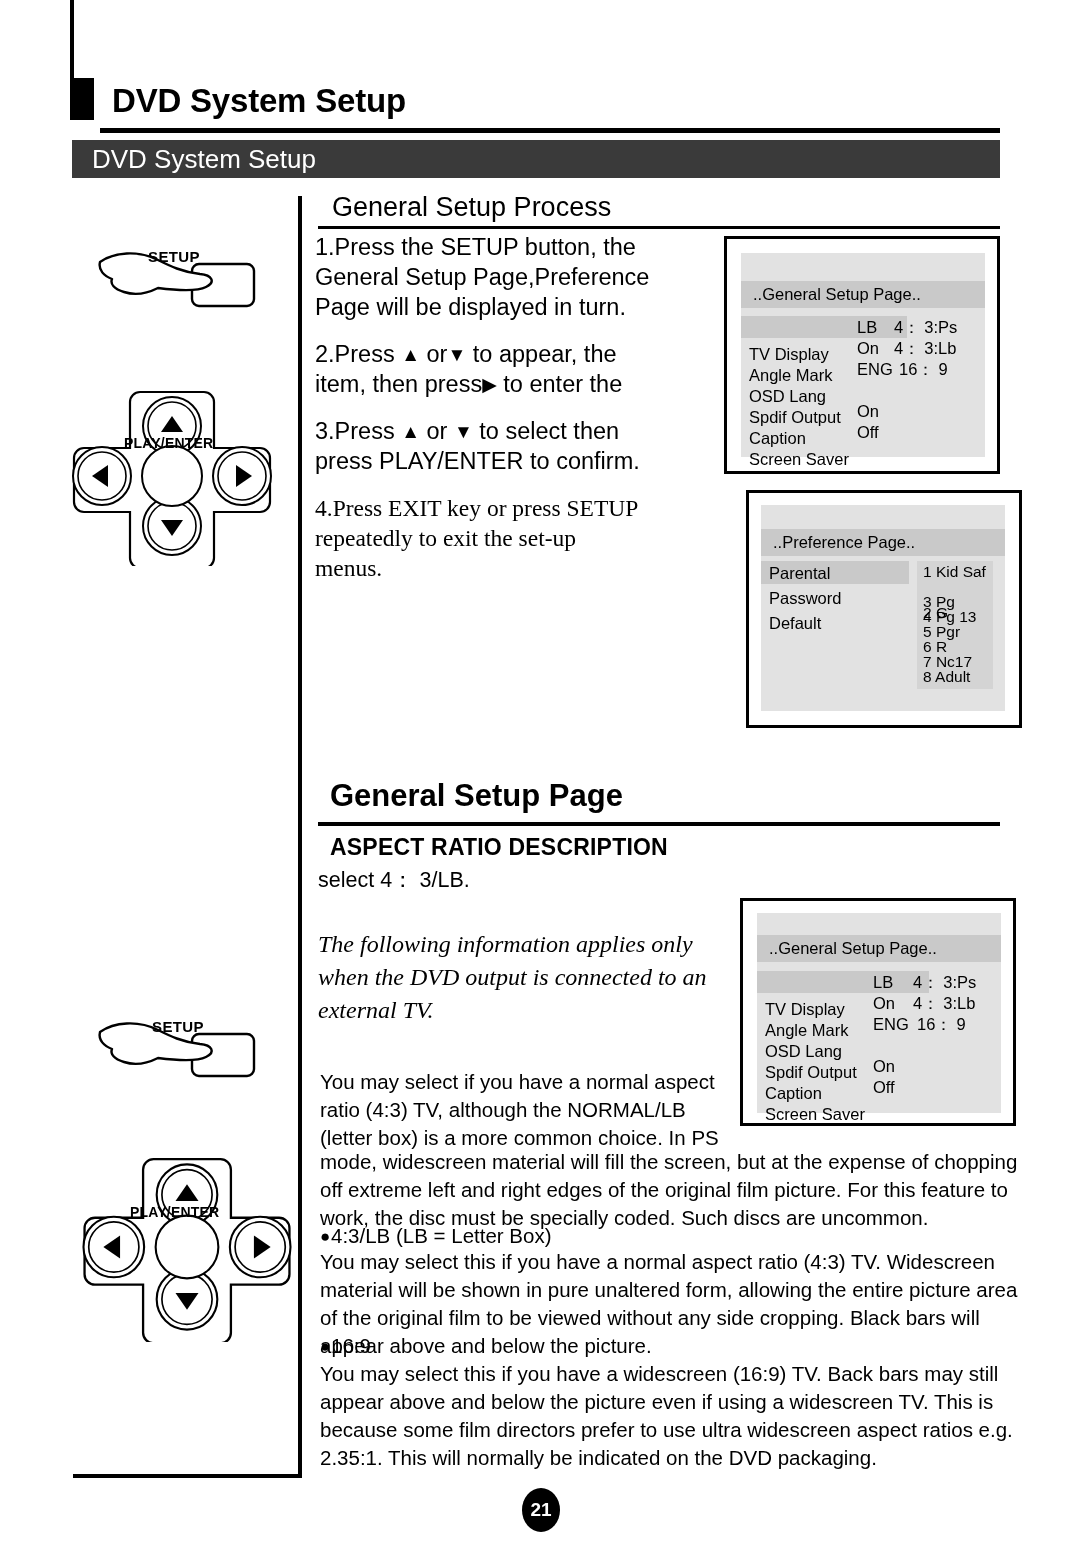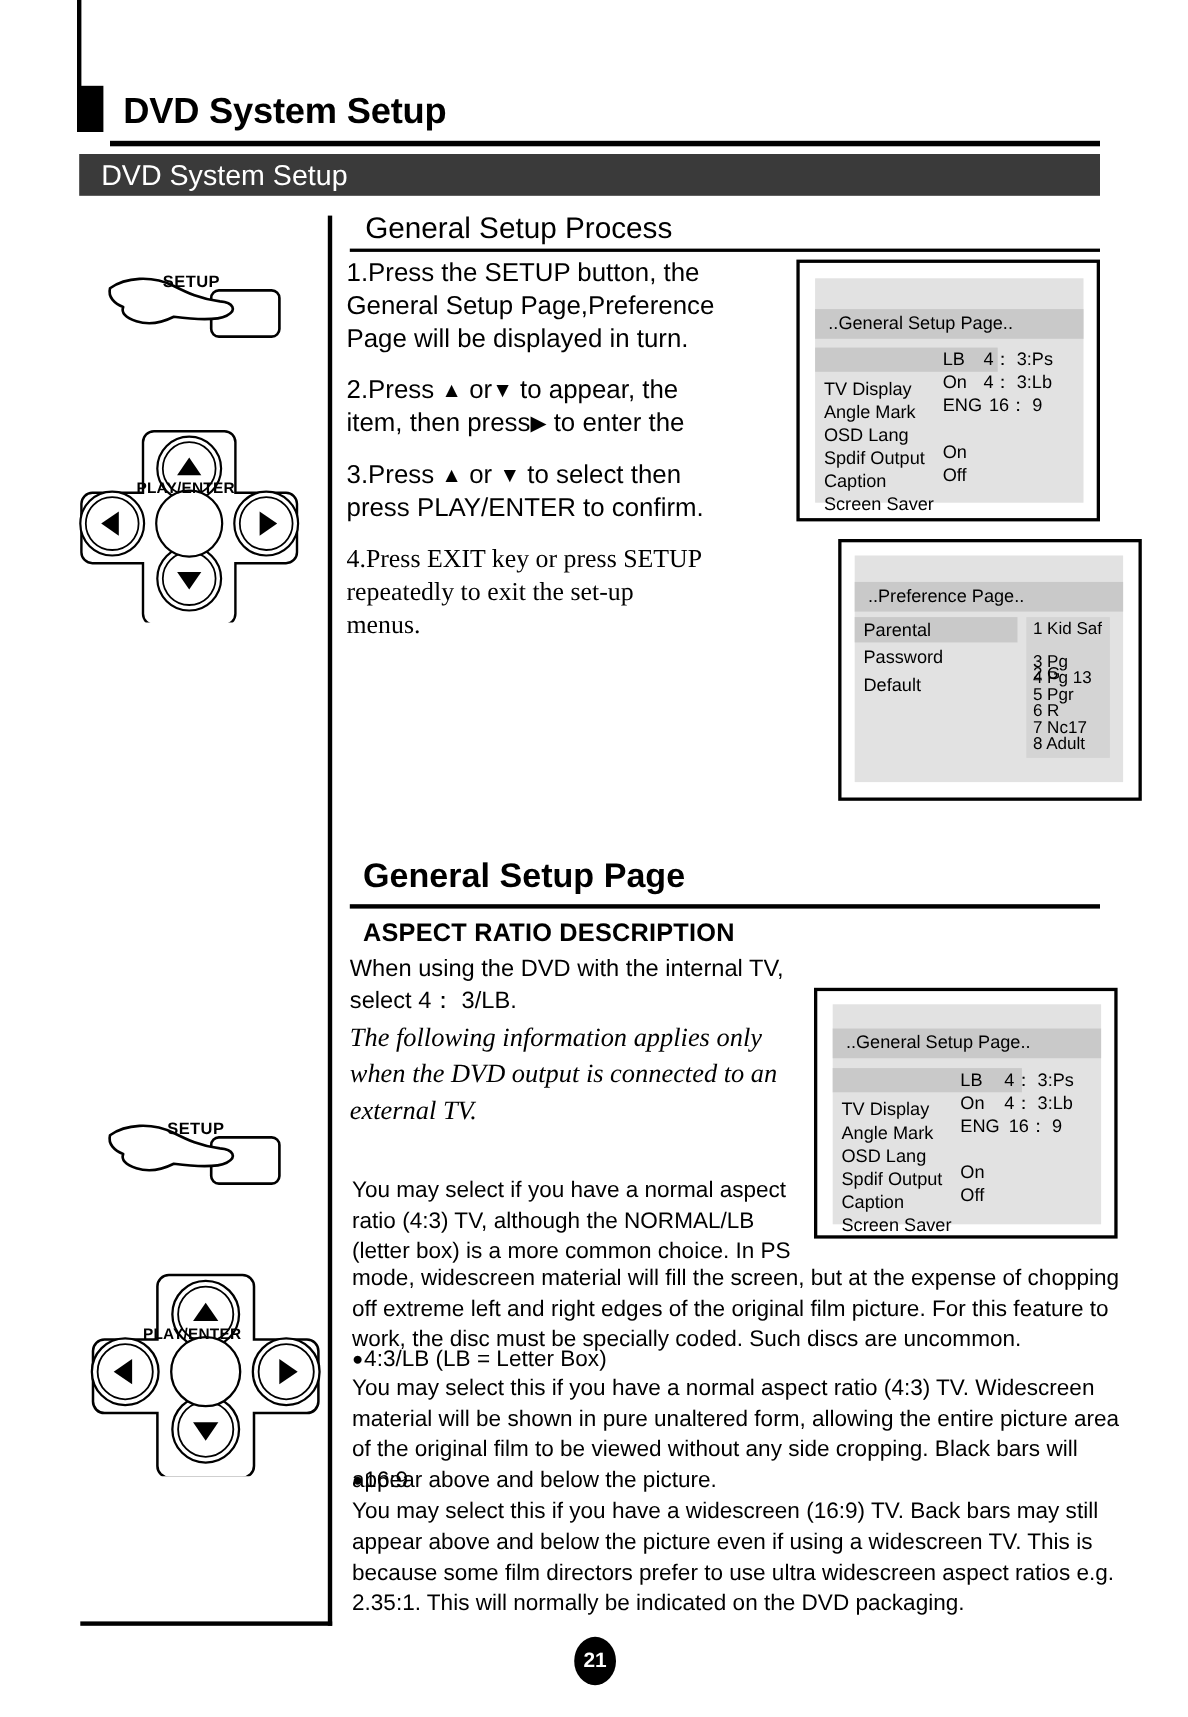--- a/index.html
+++ b/index.html
@@ -353,21 +353,21 @@
         <span class="osd-col-label" style="left:0px;">Caption</span>
         <span class="osd-col-value" style="left:108px;">On</span>
       </div>
       <div class="osd-row" style="left:8px; top:169px;">
         <span class="osd-col-label" style="left:0px;">Screen Saver</span>
         <span class="osd-col-value" style="left:108px;">Off</span>
       </div>
     </div>
   </div>
 
-  <div class="osd-frame" style="left:762px; top:490px; width:276px; height:238px;">
+  <div class="osd-frame" style="left:746px; top:490px; width:276px; height:238px;">
     <div class="osd-inner" style="left:12px; top:12px; width:244px; height:206px;">
       <div class="osd-titlebar" style="left:0px; top:24px; width:244px; height:27px;">..Preference Page..</div>
       <div class="osd-hl" style="left:0px; top:56px; width:148px; height:23px;"></div>
       <div class="osd-row" style="left:8px; top:58px;">Parental</div>
       <div class="osd-row" style="left:8px; top:83px;">Password</div>
       <div class="osd-row" style="left:8px; top:108px;">Default</div>
 
       <div class="osd-list-bg" style="left:156px; top:56px; width:76px; height:128px;"></div>
       <div class="osd-list-item" style="left:162px; top:57px;">1 Kid Saf</div>
       <div class="osd-list-item" style="left:162px; top:72px;margin-top:26px;">2 G</div>
@@ -379,21 +379,20 @@
       <div class="osd-list-item" style="left:162px; top:162px;">8 Adult</div>
     </div>
   </div>
 
   <div class="big-heading" style="left:330px; top:778px;">General Setup Page</div>
   <div class="sec-rule" style="left:318px; top:822px; width:682px; height:4px;"></div>
 
   <div class="sub-heading" style="left:330px; top:834px;">ASPECT RATIO DESCRIPTION</div>
 
   <div class="body-narrow" style="left:318px; top:866px; width:420px;">
-    <div>When using the DVD with the internal TV,</div>
     <div>select 4： 3/LB.</div>
   </div>
 
   <div class="body-italic" style="left:318px; top:928px; width:420px;">The following information applies only when the DVD output is connected to an external TV.</div>
 
   <div class="osd-frame" style="left:740px; top:898px; width:276px; height:228px;">
     <div class="osd-inner" style="left:14px; top:12px; width:244px; height:200px;">
       <div class="osd-titlebar" style="left:0px; top:22px; width:244px; height:27px;">..General Setup Page..</div>
       <div class="osd-hl" style="left:0px; top:58px; width:172px; height:22px;"></div>
       <div class="osd-row" style="left:8px; top:59px;">

